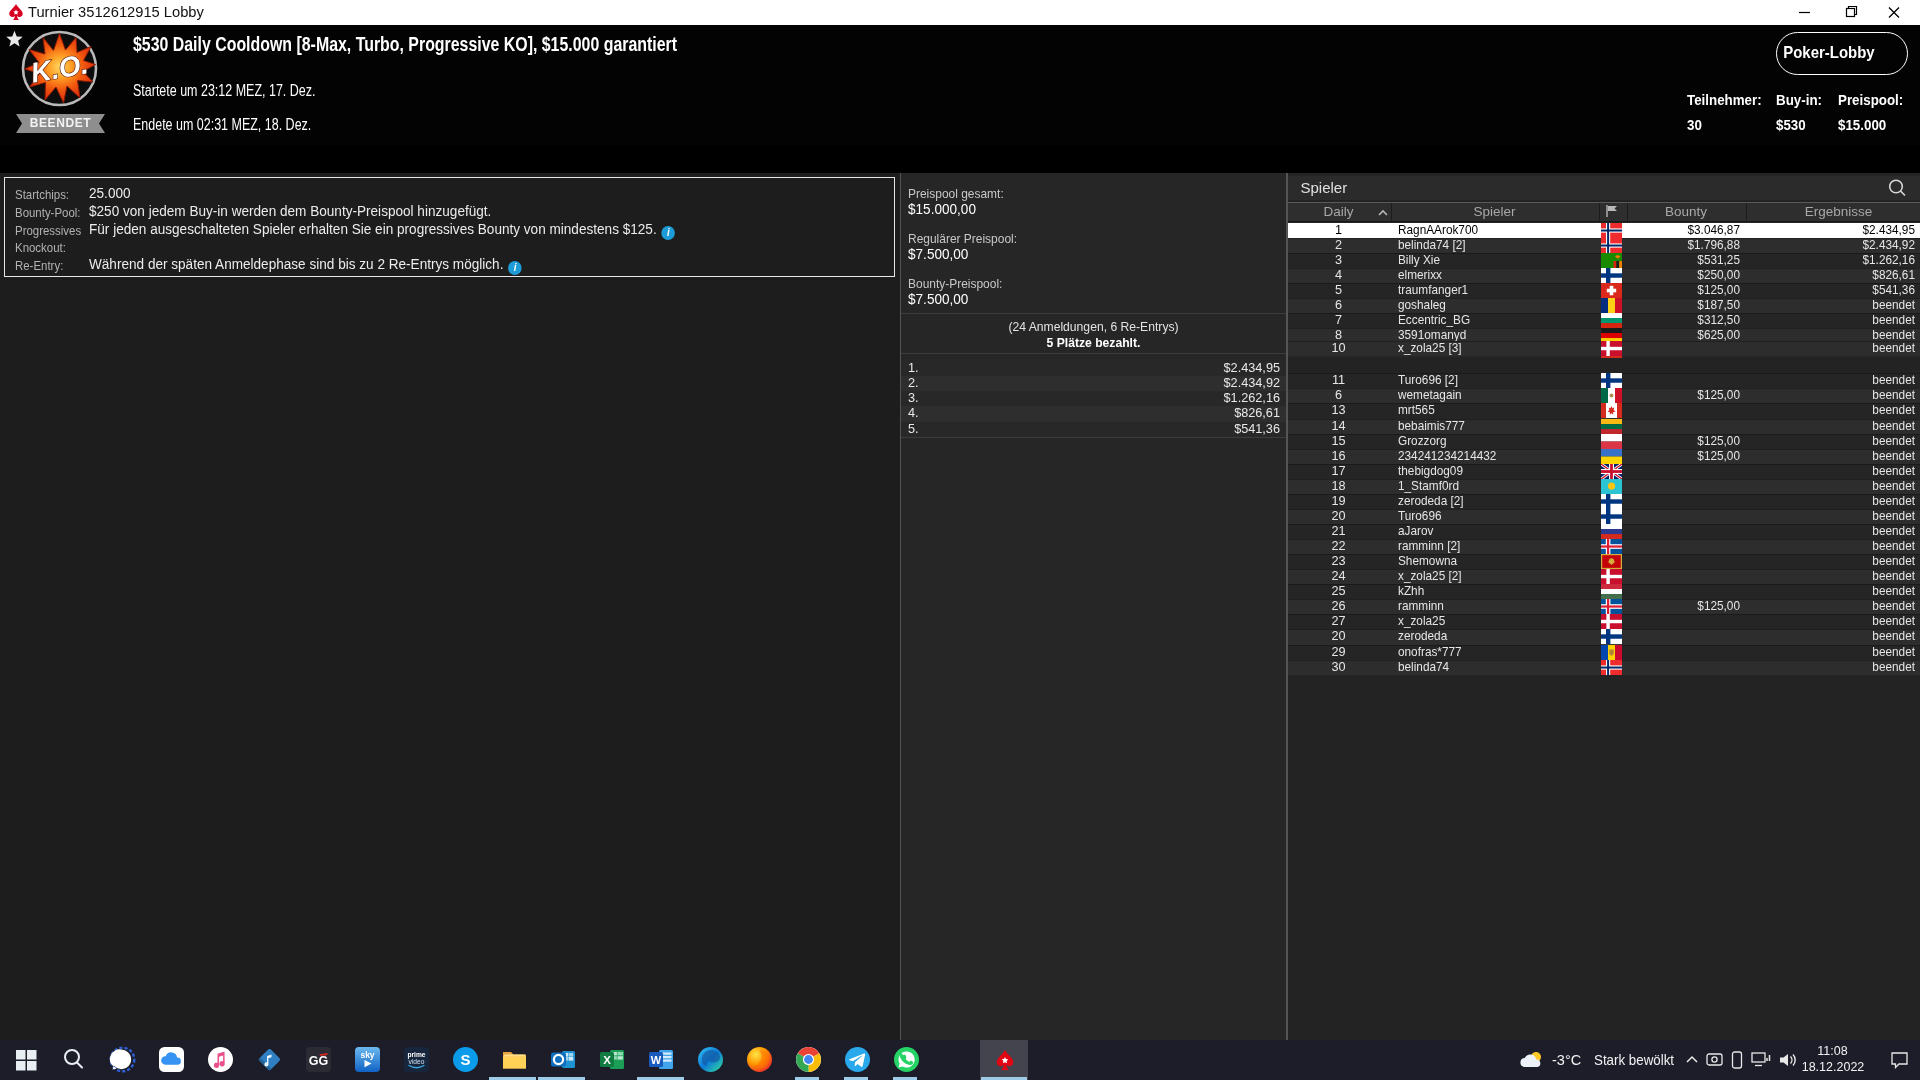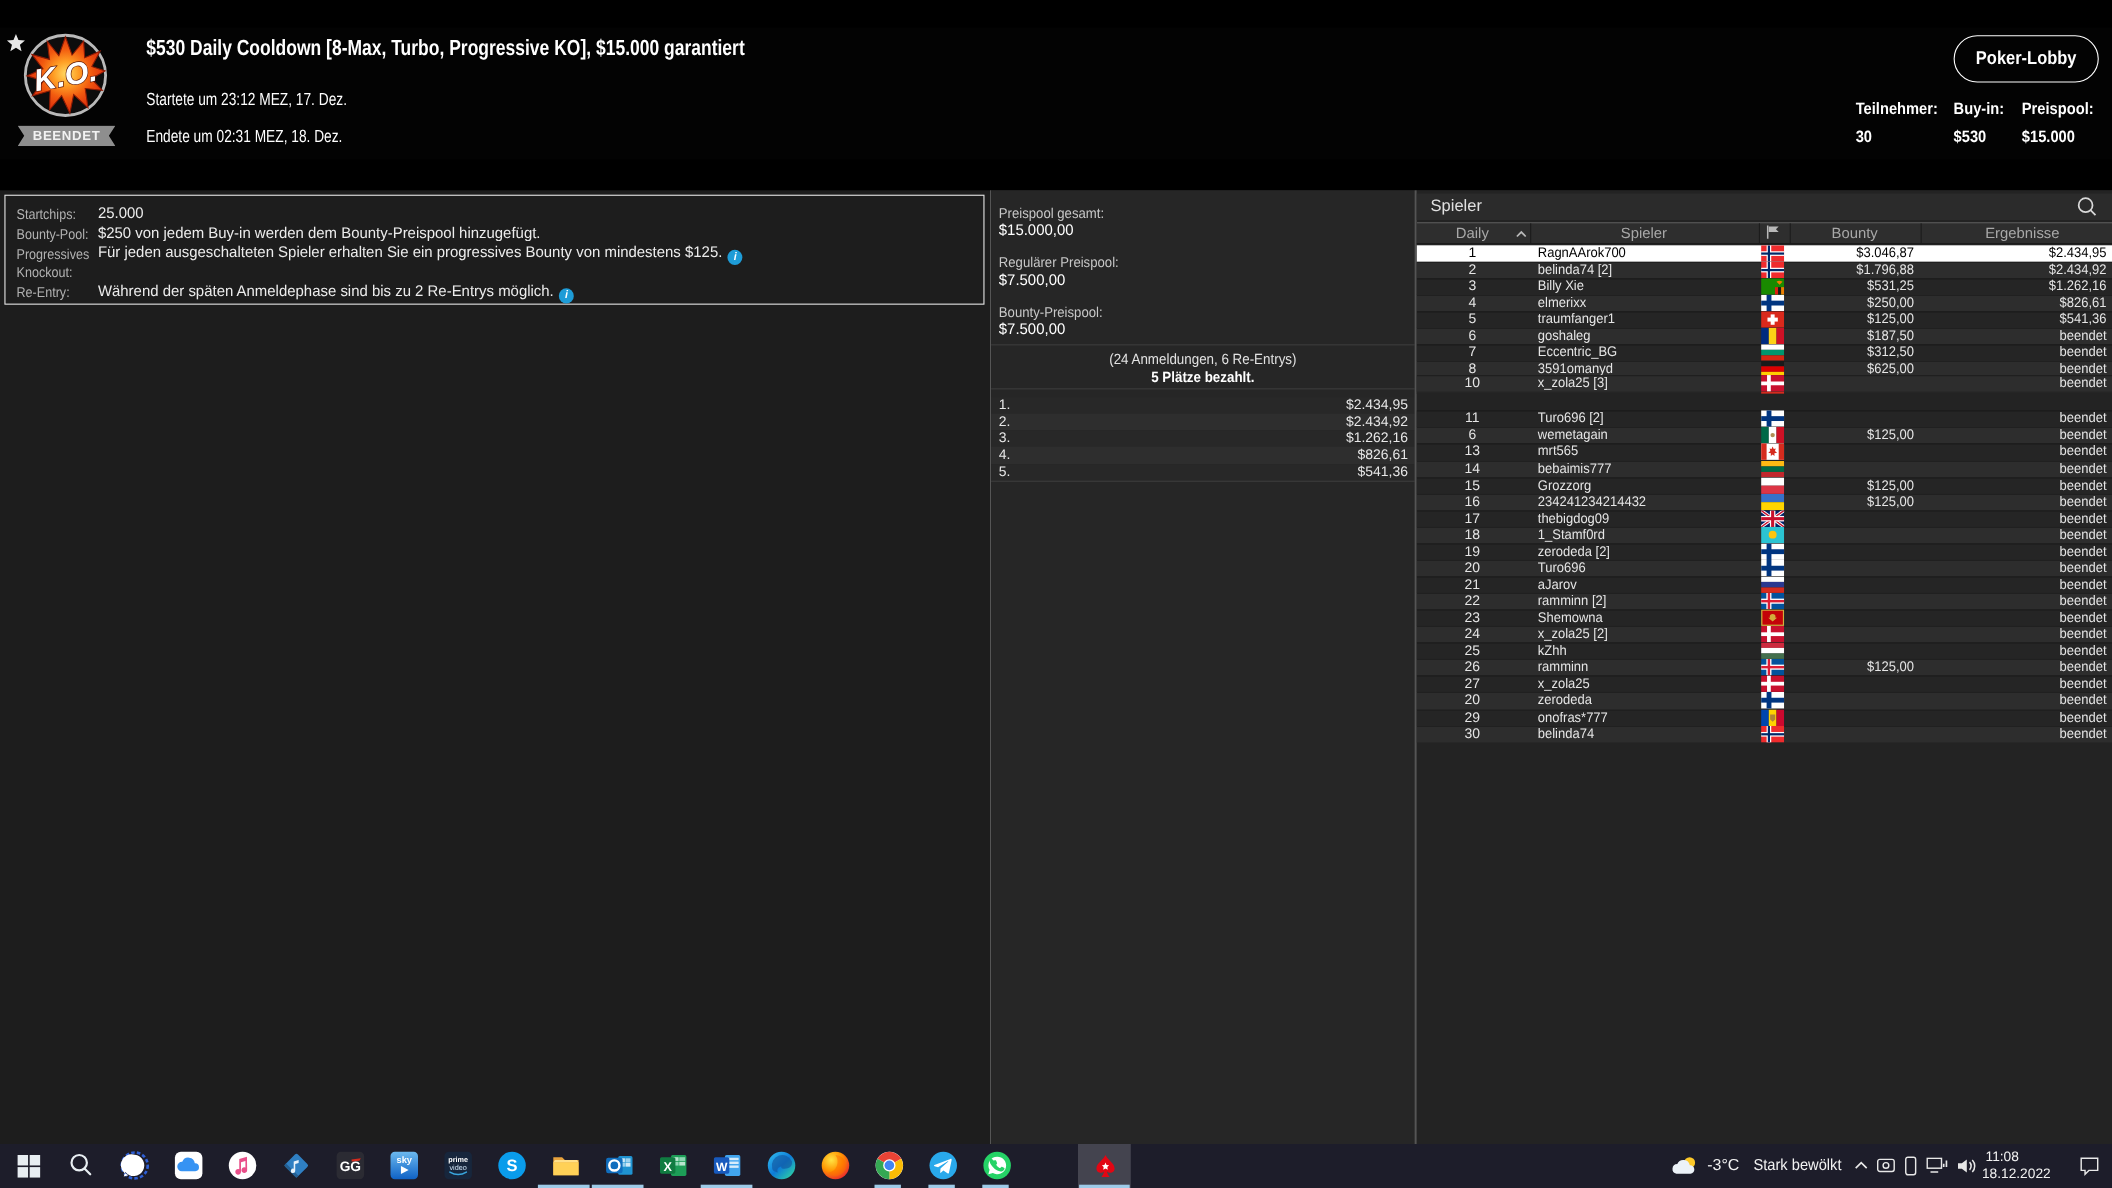--- a/index.html
+++ b/index.html
@@ -16,21 +16,21 @@
 #header { position:absolute; left:0; top:25px; width:1920px; height:120px; background:#030303; }
 #hstar { position:absolute; left:5px; top:5px; }
 #kologo { position:absolute; left:21px; top:5px; }
 #beendet { position:absolute; left:16px; top:89px; width:89px; height:19px; background:#8e8e8e;
   clip-path:polygon(0 0,100% 0,calc(100% - 6px) 50%,100% 100%,0 100%,6px 50%);
   color:#f2f2f2; font-size:12px; font-weight:bold; text-align:center; line-height:19px; letter-spacing:.6px; }
 #htitle { position:absolute; left:133px; top:8px; font-size:20px; font-weight:bold; color:#fff; transform:scaleX(.795); transform-origin:left; white-space:nowrap; }
 #hstart { position:absolute; left:133px; top:57px; font-size:16px; color:#fff; transform:scaleX(.78); transform-origin:left; white-space:nowrap; }
 #hend   { position:absolute; left:133px; top:91px; font-size:16px; color:#fff; transform:scaleX(.78); transform-origin:left; white-space:nowrap; }
 #lobbybtn { position:absolute; left:1776px; top:7px; width:132px; height:43px; border:1.5px solid #fff;
-  border-radius:22px; color:#fff; font-size:17px; font-weight:bold; text-align:center; line-height:40px; }
+  border-radius:22px; color:#fff; font-size:17px; font-weight:bold; text-align:left; line-height:40px; }
 .hstat { position:absolute; top:66px; font-size:15px; font-weight:bold; color:#fff; transform:scaleX(.89); transform-origin:left; white-space:nowrap; }
 .hval  { position:absolute; top:91px; font-size:15px; font-weight:bold; color:#fff; transform:scaleX(.89); transform-origin:left; white-space:nowrap; }
 
 
 #tabbar { position:absolute; left:0; top:145px; width:1920px; height:28px; background:#282828;
   border-bottom:1px solid #5a5a5a; }
 .tab { position:absolute; top:0; width:480px; height:27px; text-align:center; line-height:27px;
   font-size:15px; color:#9a9a9a; font-weight:bold; transform:scaleX(.9); }
 .tab.active { color:#fff; }
 #redbar { position:absolute; left:0; top:24px; width:458px; height:4.5px; background:#cc0a27; }
@@ -84,20 +84,40 @@
 
 #taskbar { position:absolute; left:0; top:1040px; width:1920px; height:40px; background:#1d1d2a; }
 .tbi { position:absolute; }
 #pstile { position:absolute; left:980px; top:1040px; width:48px; height:40px; background:#44444f; }
 .ul { position:absolute; top:36.5px; height:3px; background:#9ecbe8; z-index:6; }
 #tray { position:absolute; top:1040px; height:40px; color:#eee; }
 </style></head>
 <body>
 <div id="screen">
 
+  <div id="titlebar">
+    <div class="abs" style="left:7px;top:3px"><svg width="18" height="18" viewBox="0 0 20 20">
+          <path d="M10 1 C8.2 5 2.5 8 2.5 12 a3.6 3.6 0 0 0 6.3 2.4 C8.6 16.3 7.8 17.6 6.6 19 h6.8 c-1.2-1.4-2-2.7-2.2-4.6 A3.6 3.6 0 0 0 17.5 12 C17.5 8 11.8 5 10 1z" fill="#d70022"></path>
+          <path d="M10 7.2 l.9 1.9 2.1.3 -1.5 1.5 .35 2.1 -1.85-1 -1.85 1 .35-2.1 -1.5-1.5 2.1-.3z" fill="#fff"></path>
+        </svg></div>
+    <div class="ttext">Turnier 3512612915 Lobby</div>
+    <div class="winbtn" style="left:1782px">
+      <svg width="45" height="25">
+          <line x1="17" y1="12.5" x2="28" y2="12.5" stroke="#000" stroke-width="1.2"></line>
+        </svg></div>
+    <div class="winbtn" style="left:1827px">
+      <svg width="45" height="25">
+          <rect x="19.5" y="8.5" width="8" height="8" fill="none" stroke="#000" stroke-width="1.2"></rect>
+          <path d="M21.5 8.5 v-2 h8 v8 h-2" fill="none" stroke="#000" stroke-width="1.2"></path>
+        </svg></div>
+    <div class="winbtn" style="left:1872px">
+      <svg width="45" height="25">
+          <path d="M17 7.5 L27 17.5 M27 7.5 L17 17.5" stroke="#000" stroke-width="1.3"></path>
+        </svg></div>
+  </div>
 
   <div id="header">
     <div id="hstar">
       <svg width="19" height="19" viewBox="0 0 22 22">
           <path d="M11 1 l2.6 6.4 6.9.5 -5.3 4.5 1.7 6.7 -5.9-3.7 -5.9 3.7 1.7-6.7 -5.3-4.5 6.9-.5z" fill="#e8e8e8"></path>
         </svg>
     </div>
     <div id="kologo">
       <svg width="77" height="77" viewBox="0 0 77 77">
         <defs>
@@ -770,20 +790,20 @@
       </svg>
     <svg style="position:absolute;left:251px;top:12px" width="20" height="15" viewBox="0 0 20 15">
       <rect x="1" y="1" width="13" height="9" fill="none" stroke="#e8e8e8" stroke-width="1.3"></rect>
       <line x1="4" y1="13.5" x2="11" y2="13.5" stroke="#e8e8e8" stroke-width="1.3"></line>
       <path d="M16 9 v-3 M18.5 9 v-6" stroke="#e8e8e8" stroke-width="1.5"></path>
       </svg>
     <svg style="position:absolute;left:278px;top:12px" width="20" height="16" viewBox="0 0 20 16">
       <path d="M2 5.5 h3.5 L10 2 v12 L5.5 10.5 H2z" fill="#e8e8e8"></path>
       <path d="M12.5 4.5 a5 5 0 0 1 0 7 M15 2.5 a8 8 0 0 1 0 11" fill="none" stroke="#e8e8e8" stroke-width="1.4"></path>
       </svg>
-    <div style="position:absolute;left:305px;top:4px;width:55px;text-align:left;font-size:12.5px;color:#f2f2f2">11:08</div>
+    <div style="position:absolute;left:305px;top:4px;width:55px;text-align:center;font-size:12.5px;color:#f2f2f2">11:08</div>
     <div style="position:absolute;left:293px;top:20px;width:80px;text-align:center;font-size:12.5px;color:#f2f2f2">18.12.2022</div>
     <svg style="position:absolute;left:390px;top:11px" width="19" height="18" viewBox="0 0 19 18">
       <path d="M2 2 h15 v11 h-8 l-3.5 3.5 v-3.5 H2z" fill="none" stroke="#e8e8e8" stroke-width="1.3"></path>
       </svg>
   </div>
 
 </div>
 
 </body></html>

